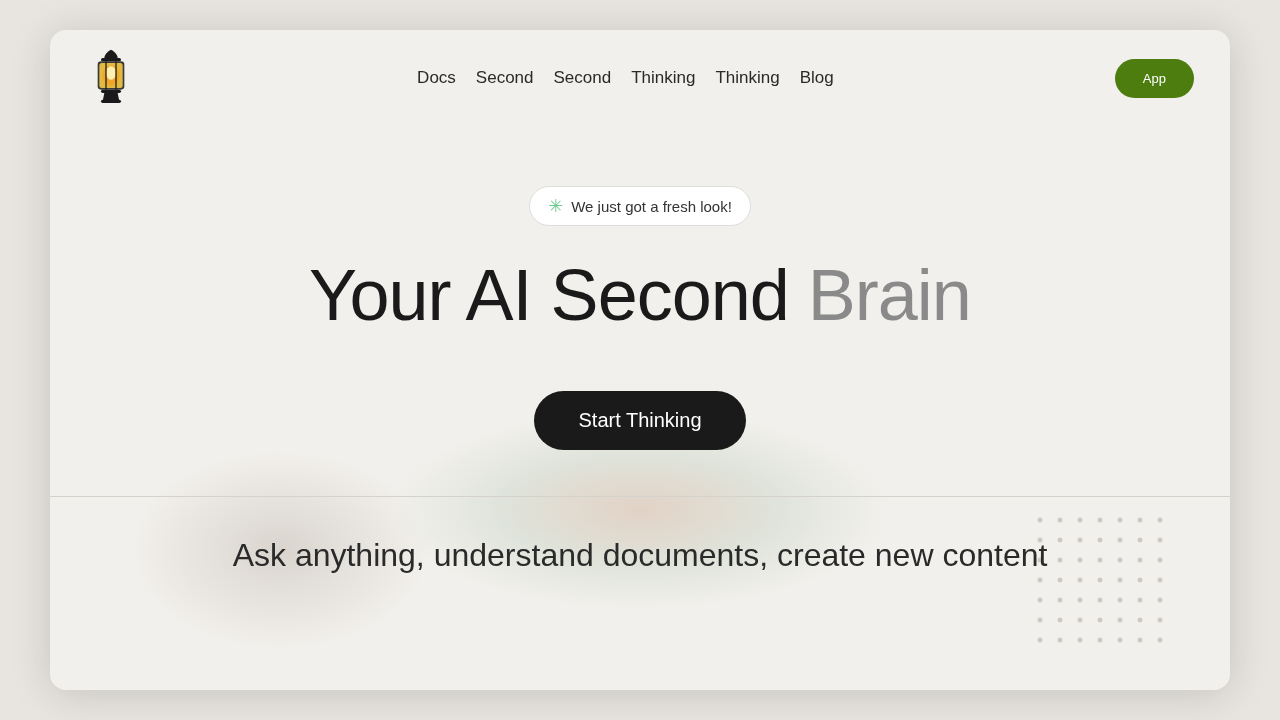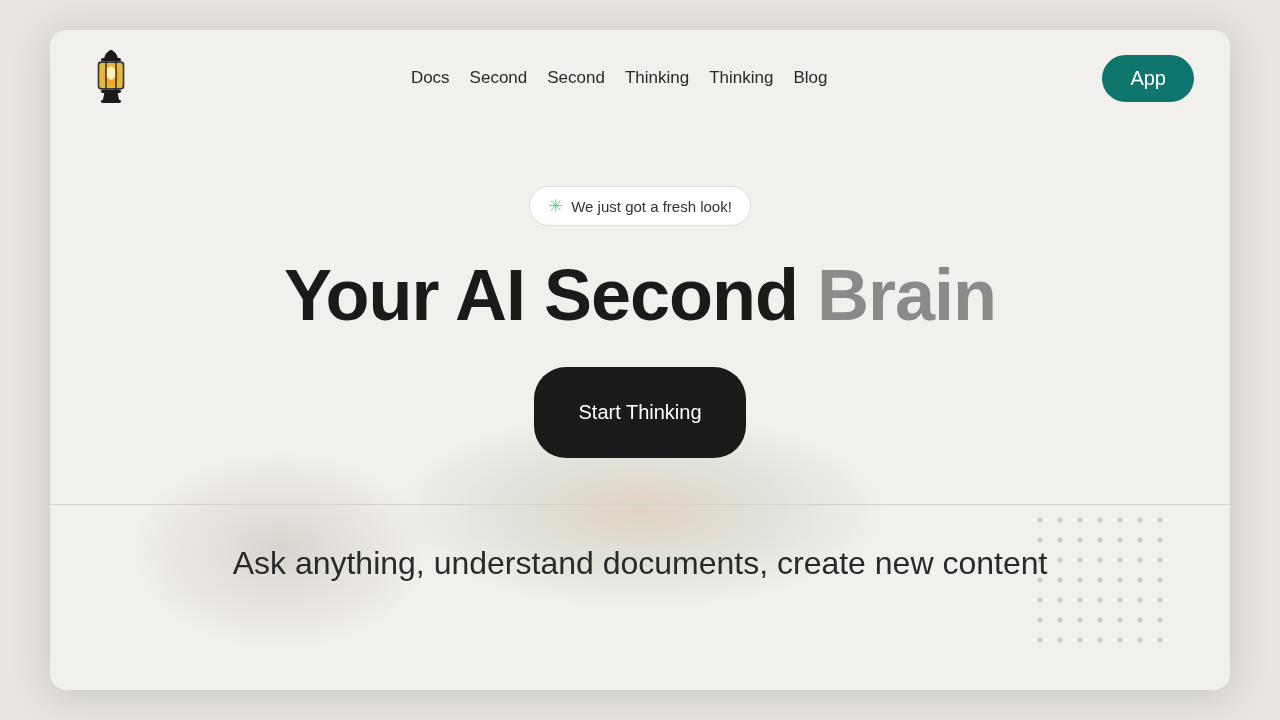--- a/index.html
+++ b/index.html
@@ -94,26 +94,26 @@
 
     .nav-link {
       font-size: 17px;
       color: #2a2a2a;
       text-decoration: none;
       cursor: pointer;
       font-weight: 400;
     }
 
     .app-button {
-      background: #0f766e;
+      background: #4d7c0f;
       color: #fff;
       border: none;
       border-radius: 24px;
       padding: 12px 28px;
-      font-size: 20px;
+      font-size: 13px;
       font-weight: 500;
       cursor: pointer;
     }
 
     
     .hero {
       position: relative;
       z-index: 5;
       display: flex;
       flex-direction: column;
@@ -135,37 +135,37 @@
       margin-bottom: 30px;
     }
 
     .badge-icon {
       color: #6ccc8f;
       font-size: 18px;
     }
 
     .hero-title {
       font-size: 72px;
-      font-weight: 700;
+      font-weight: 400;
       color: #1a1a1a;
       line-height: 1.1;
-      margin-bottom: 32px;
+      margin-bottom: 56px;
       letter-spacing: -1px;
     }
 
     .hero-title .brain {
       color: #8a8a8a;
     }
 
     .cta-button {
       background: #1a1a1a;
       color: #fff;
       border: none;
       border-radius: 32px;
-      padding: 34px 44px;
+      padding: 18px 44px;
       font-size: 20px;
       font-weight: 500;
       cursor: pointer;
       margin-bottom: 36px;
     }
 
     .divider {
       width: 100%;
       height: 1px;
       background: #d5d2cc;

